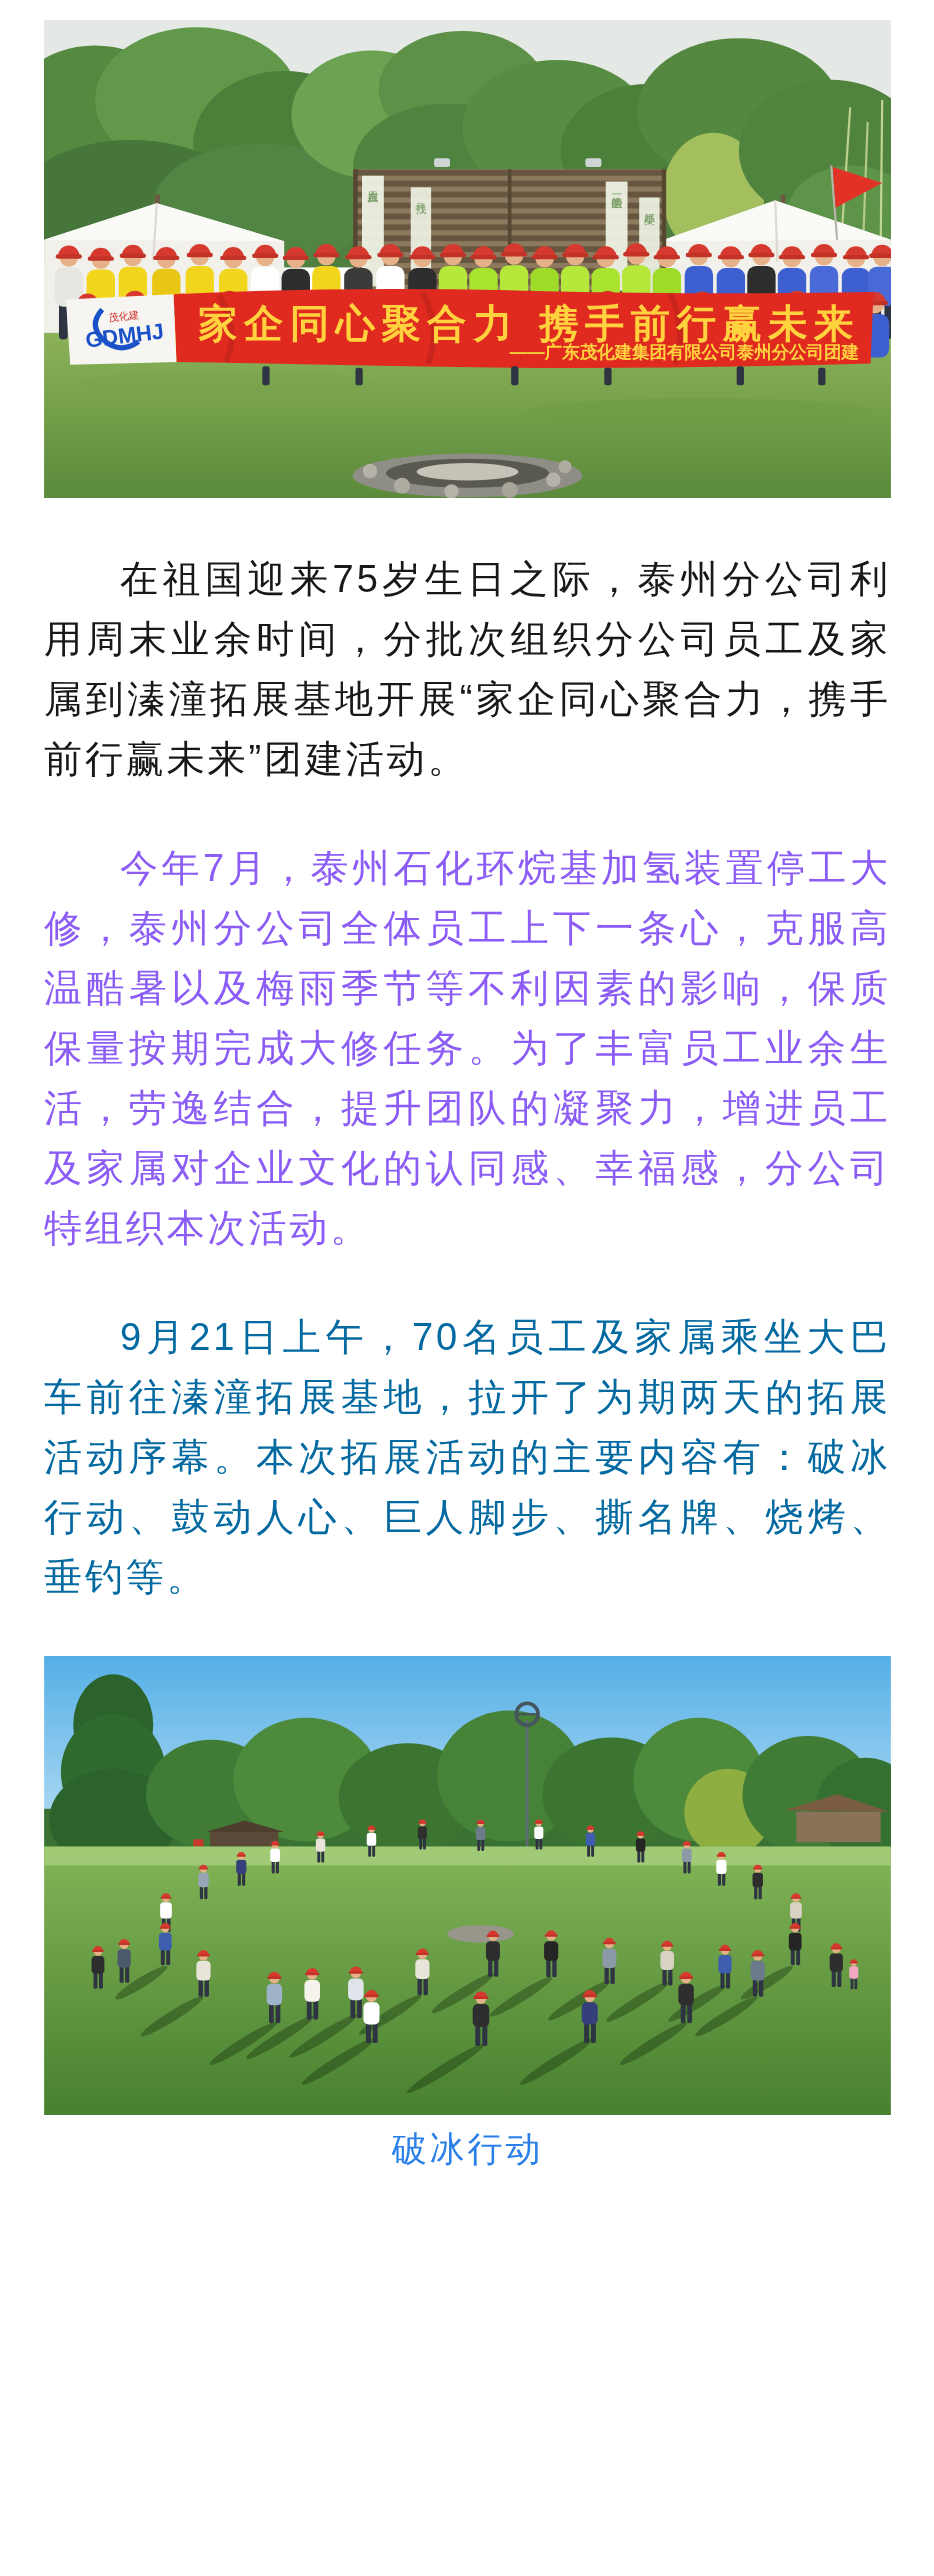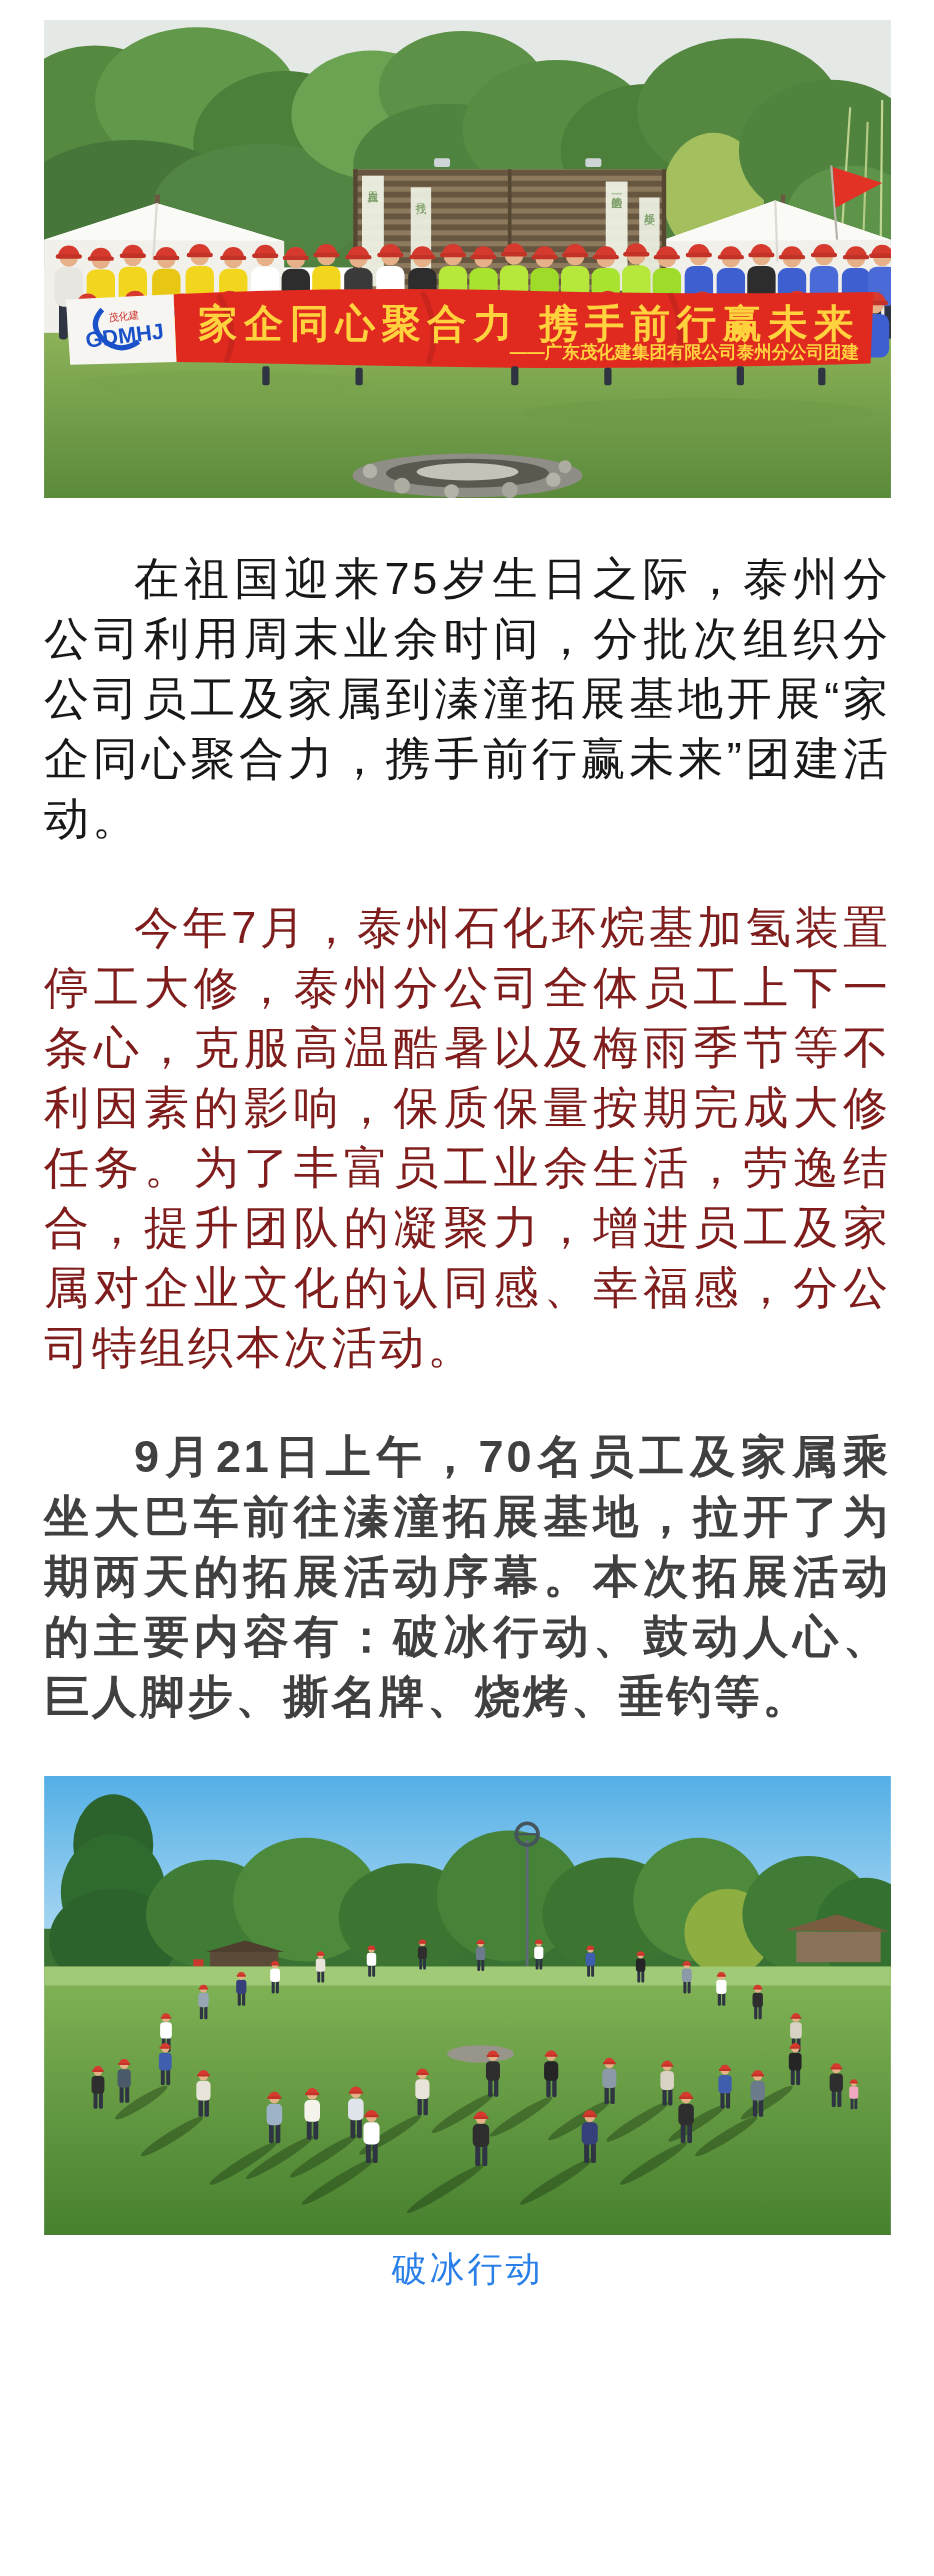--- a/index.html
+++ b/index.html
@@ -8,21 +8,21 @@
     background:#ffffff;
     font-family:"Liberation Sans","DejaVu Sans",sans-serif;
   }
   .page{width:935px;margin:0 auto;background:#fff;padding-bottom:3.6px;}
   .content{padding:0 44px;}
   .photo-figure{margin:0;line-height:0;}
   .photo-figure svg{display:block;width:847px;}
   #photo-top{margin-top:20.4px;}
   #photo-bottom{margin-top:47px;}
   p.para{
-    font-size:45px;
+    font-size:38px;
     line-height:60px;
     letter-spacing:2.9px;
     color:#181818;
     text-align:justify;
     text-indent:2em;
     margin:0 0 49px 0;
   }
   p.para:first-of-type{margin-top:51px;}
   p.para:last-of-type{margin-bottom:0;}
   .caption{
@@ -213,22 +213,22 @@
             <circle cx="492" cy="640" r="11" fill="#aeaba1"></circle>
           <circle cx="560" cy="648" r="10" fill="#b5b2a8"></circle>
             <circle cx="640" cy="646" r="11" fill="#a8a59b"></circle>
           <circle cx="700" cy="632" r="10" fill="#b5b2a8"></circle>
             <circle cx="716" cy="614" r="9" fill="#aeaba1"></circle>
         </g>
       </svg>
     </figure>
 
     <p class="para" style="color: rgb(24, 24, 24);">在祖国迎来75岁生日之际，泰州分公司利用周末业余时间，分批次组织分公司员工及家属到溱潼拓展基地开展“家企同心聚合力，携手前行赢未来”团建活动。</p>
-    <p class="para" style="color: #7f1d1d;">今年7月，泰州石化环烷基加氢装置停工大修，泰州分公司全体员工上下一条心，克服高温酷暑以及梅雨季节等不利因素的影响，保质保量按期完成大修任务。为了丰富员工业余生活，劳逸结合，提升团队的凝聚力，增进员工及家属对企业文化的认同感、幸福感，分公司特组织本次活动。</p>
-    <p class="para" style="color: #404040; font-weight: bold;">9月21日上午，70名员工及家属乘坐大巴车前往溱潼拓展基地，拉开了为期两天的拓展活动序幕。本次拓展活动的主要内容有：破冰行动、鼓动人心、巨人脚步、撕名牌、烧烤、垂钓等。</p>
+    <p class="para" style="color: #8b5cf6;">今年7月，泰州石化环烷基加氢装置停工大修，泰州分公司全体员工上下一条心，克服高温酷暑以及梅雨季节等不利因素的影响，保质保量按期完成大修任务。为了丰富员工业余生活，劳逸结合，提升团队的凝聚力，增进员工及家属对企业文化的认同感、幸福感，分公司特组织本次活动。</p>
+    <p class="para" style="color: #0369a1;">9月21日上午，70名员工及家属乘坐大巴车前往溱潼拓展基地，拉开了为期两天的拓展活动序幕。本次拓展活动的主要内容有：破冰行动、鼓动人心、巨人脚步、撕名牌、烧烤、垂钓等。</p>
 
     <figure class="photo-figure" id="photo-bottom">
       <svg viewBox="0 0 1164 631" width="847" height="459" xmlns="http://www.w3.org/2000/svg">
         <defs>
           <linearGradient id="sky2" x1="0" y1="0" x2="0" y2="1">
             <stop offset="0" stop-color="#54afe6"></stop>
               <stop offset="1" stop-color="#c4e4f6"></stop>
           </linearGradient>
           <linearGradient id="grass2" x1="0" y1="0" x2="0" y2="1">
             <stop offset="0" stop-color="#83b457"></stop>

